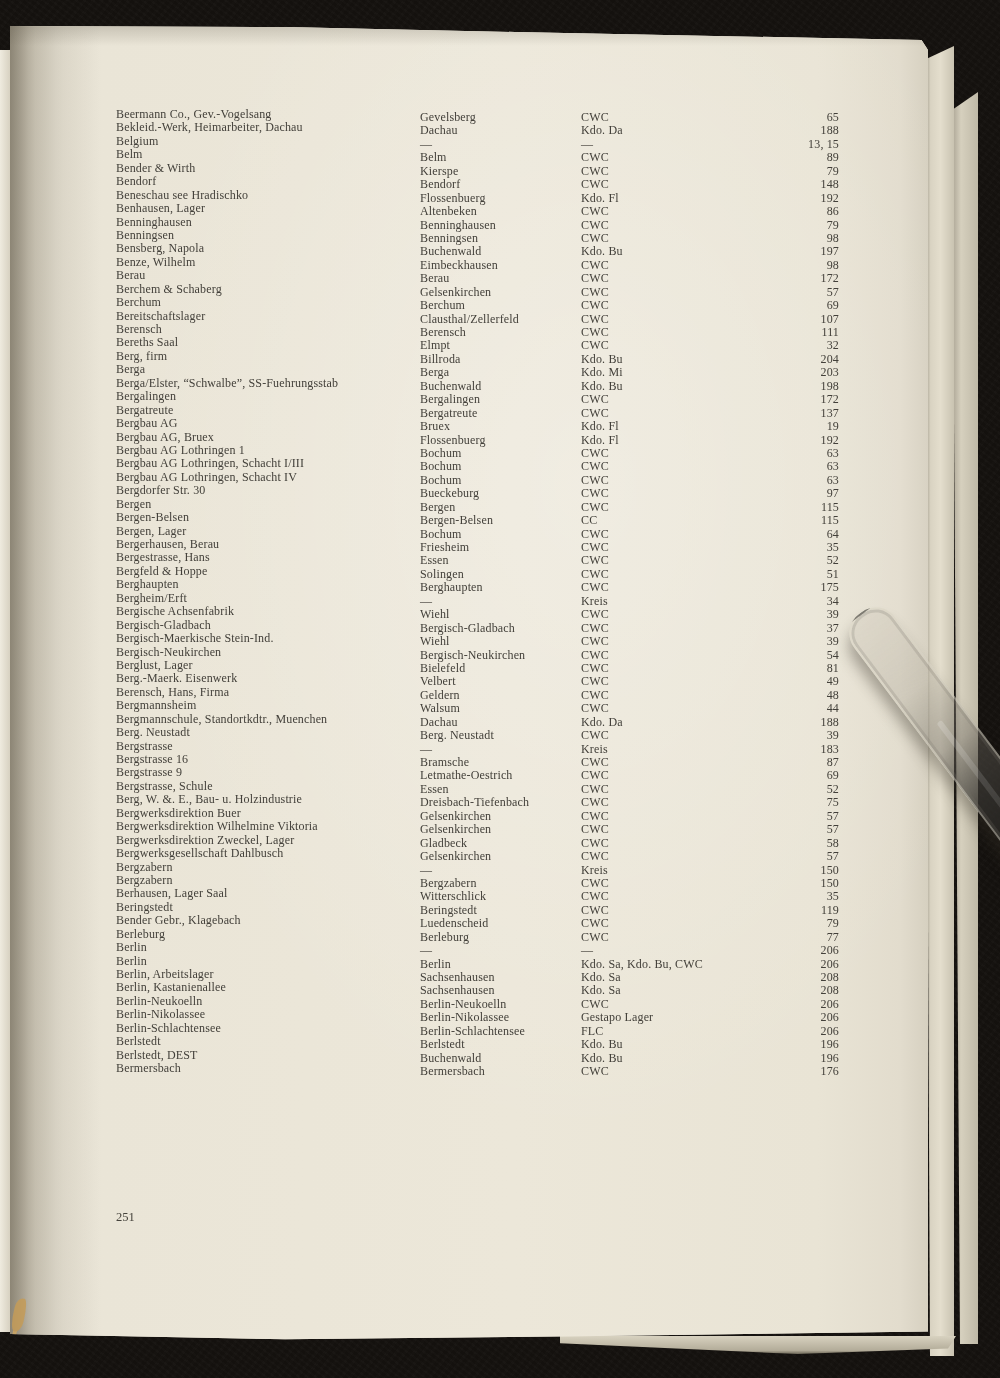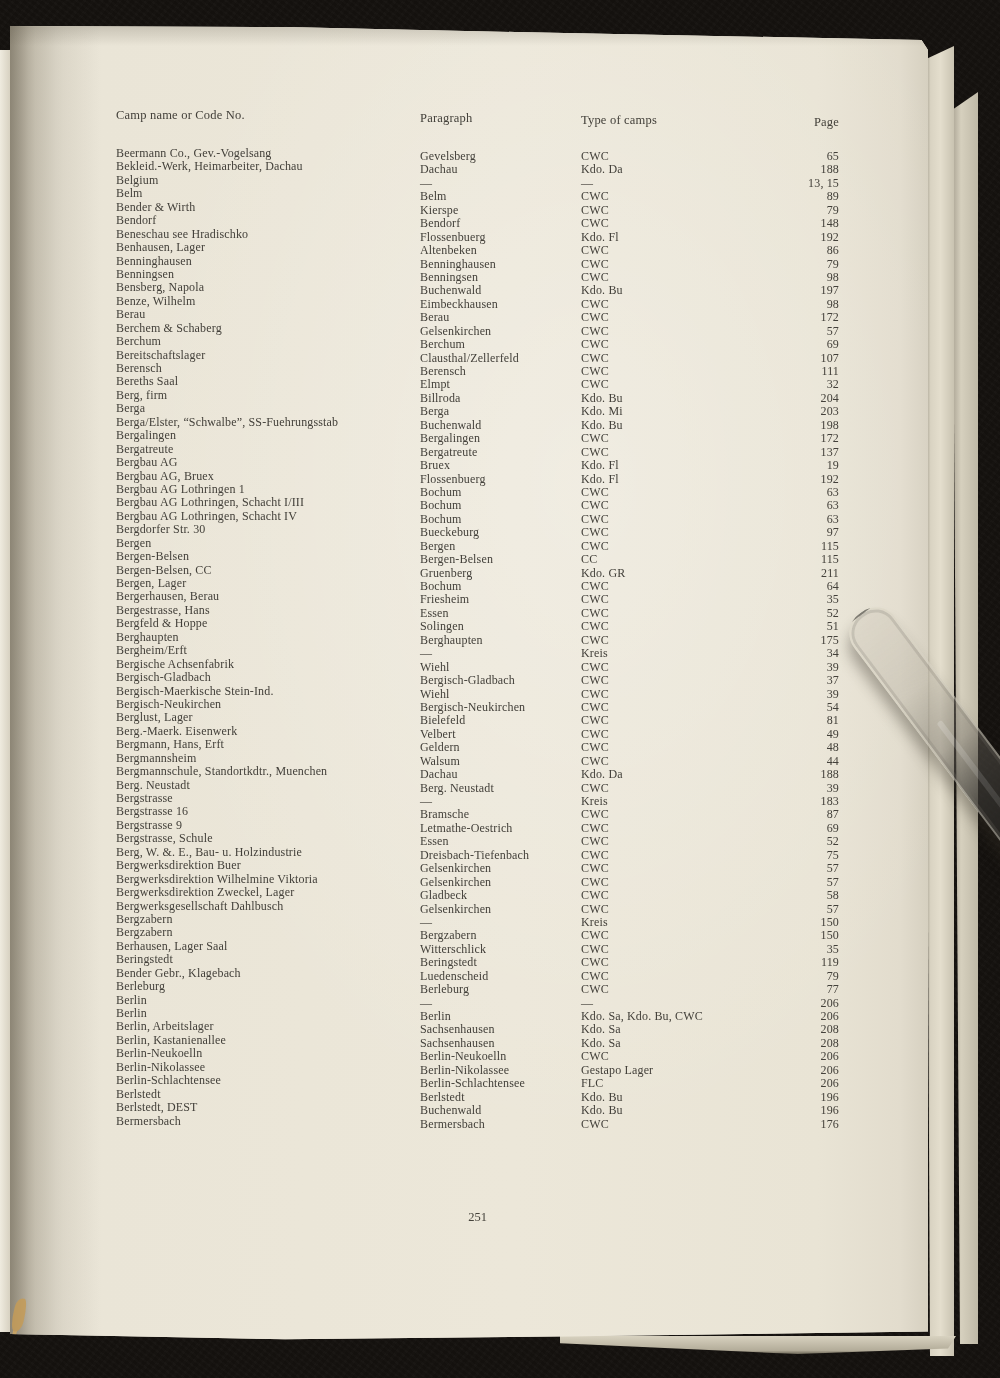--- a/index.html
+++ b/index.html
@@ -64,21 +64,21 @@
   .content{position:absolute;left:106px;top:88px;width:723px;}
   .thead{display:grid;grid-template-columns:304px 161px 190px 68px;margin-bottom:25px;
          font-size:12.5px;line-height:14px;letter-spacing:.2px;}
   .thead .c2{transform:translateY(3px);}
   .thead .c3{transform:translateY(5px);}
   .thead .c4{text-align:right;transform:translateY(7px);}
   .row{display:grid;grid-template-columns:304px 161px 190px 68px;height:13.45px;
        font-size:12px;line-height:13.4px;letter-spacing:.15px;white-space:nowrap;}
   .row .c2,.row .c3{transform:translateY(2.5px);}
   .row .c4{text-align:right;transform:translateY(2.5px);}
-  .folio{position:absolute;left:106px;top:1190px;width:723px;text-align:center;
+  .folio{position:absolute;left:106px;top:1190px;width:723px;
          font-size:12.5px;color:#45423b;}
   
   .stain{
     position:absolute;left:3px;top:1278px;width:12px;height:34px;z-index:3;
     background:#c59c57;opacity:.85;
     border-radius:60% 40% 55% 45%/30% 70% 35% 65%;
     transform:rotate(14deg);
     box-shadow:0 14px 0 -4px #cfa763;
   }
   
@@ -111,26 +111,20 @@
   <div class="strip strip-3"></div>
   <div class="strip strip-2"></div>
   <div class="strip strip-bottom"></div>
   <div class="left-sliver"></div>
 
   <div class="page">
     <div class="gutter-shade"></div>
     <div class="top-shade"></div>
 
     <div class="content">
-      <div class="thead">
-        <span class="c1">Camp name or Code No.</span>
-        <span class="c2">Paragraph</span>
-        <span class="c3">Type of camps</span>
-        <span class="c4">Page</span>
-      </div>
       <div class="tbody">
           <div class="row">
             <span class="c1">Beermann Co., Gev.-Vogelsang</span>
             <span class="c2">Gevelsberg</span>
             <span class="c3">CWC</span>
             <span class="c4">65</span>
           </div>
           <div class="row">
             <span class="c1">Bekleid.-Werk, Heimarbeiter, Dachau</span>
             <span class="c2">Dachau</span>
@@ -305,26 +299,20 @@
             <span class="c3">CWC</span>
             <span class="c4">115</span>
           </div>
           <div class="row">
             <span class="c1">Bergen-Belsen</span>
             <span class="c2">Bergen-Belsen</span>
             <span class="c3">CC</span>
             <span class="c4">115</span>
           </div>
           <div class="row">
-            <span class="c1">Bergen-Belsen, CC</span>
-            <span class="c2">Gruenberg</span>
-            <span class="c3">Kdo. GR</span>
-            <span class="c4">211</span>
-          </div>
-          <div class="row">
             <span class="c1">Bergen, Lager</span>
             <span class="c2">Bochum</span>
             <span class="c3">CWC</span>
             <span class="c4">64</span>
           </div>
           <div class="row">
             <span class="c1">Bergerhausen, Berau</span>
             <span class="c2">Friesheim</span>
             <span class="c3">CWC</span>
             <span class="c4">35</span>
@@ -383,21 +371,21 @@
             <span class="c3">CWC</span>
             <span class="c4">81</span>
           </div>
           <div class="row">
             <span class="c1">Berg.-Maerk. Eisenwerk</span>
             <span class="c2">Velbert</span>
             <span class="c3">CWC</span>
             <span class="c4">49</span>
           </div>
           <div class="row">
-            <span class="c1">Bergmann, Hans, Erft</span>
+            <span class="c1">Berensch, Hans, Firma</span>
             <span class="c2">Geldern</span>
             <span class="c3">CWC</span>
             <span class="c4">48</span>
           </div>
           <div class="row">
             <span class="c1">Bergmannsheim</span>
             <span class="c2">Walsum</span>
             <span class="c3">CWC</span>
             <span class="c4">44</span>
           </div>

